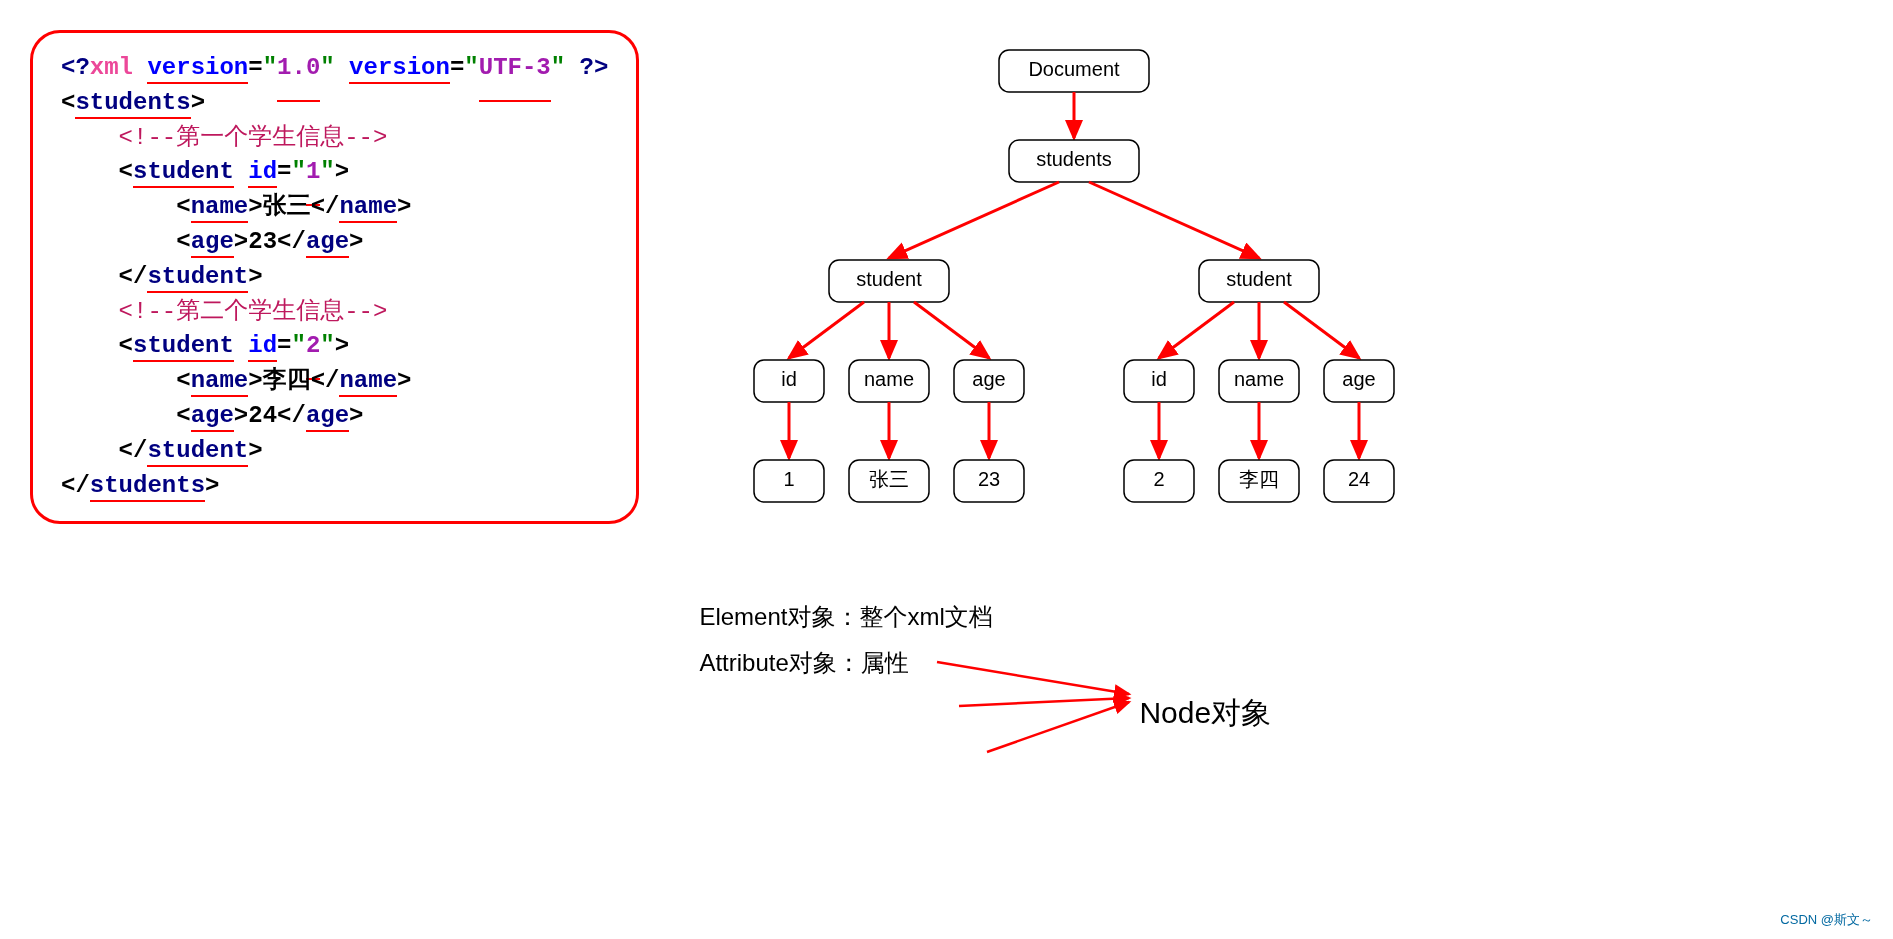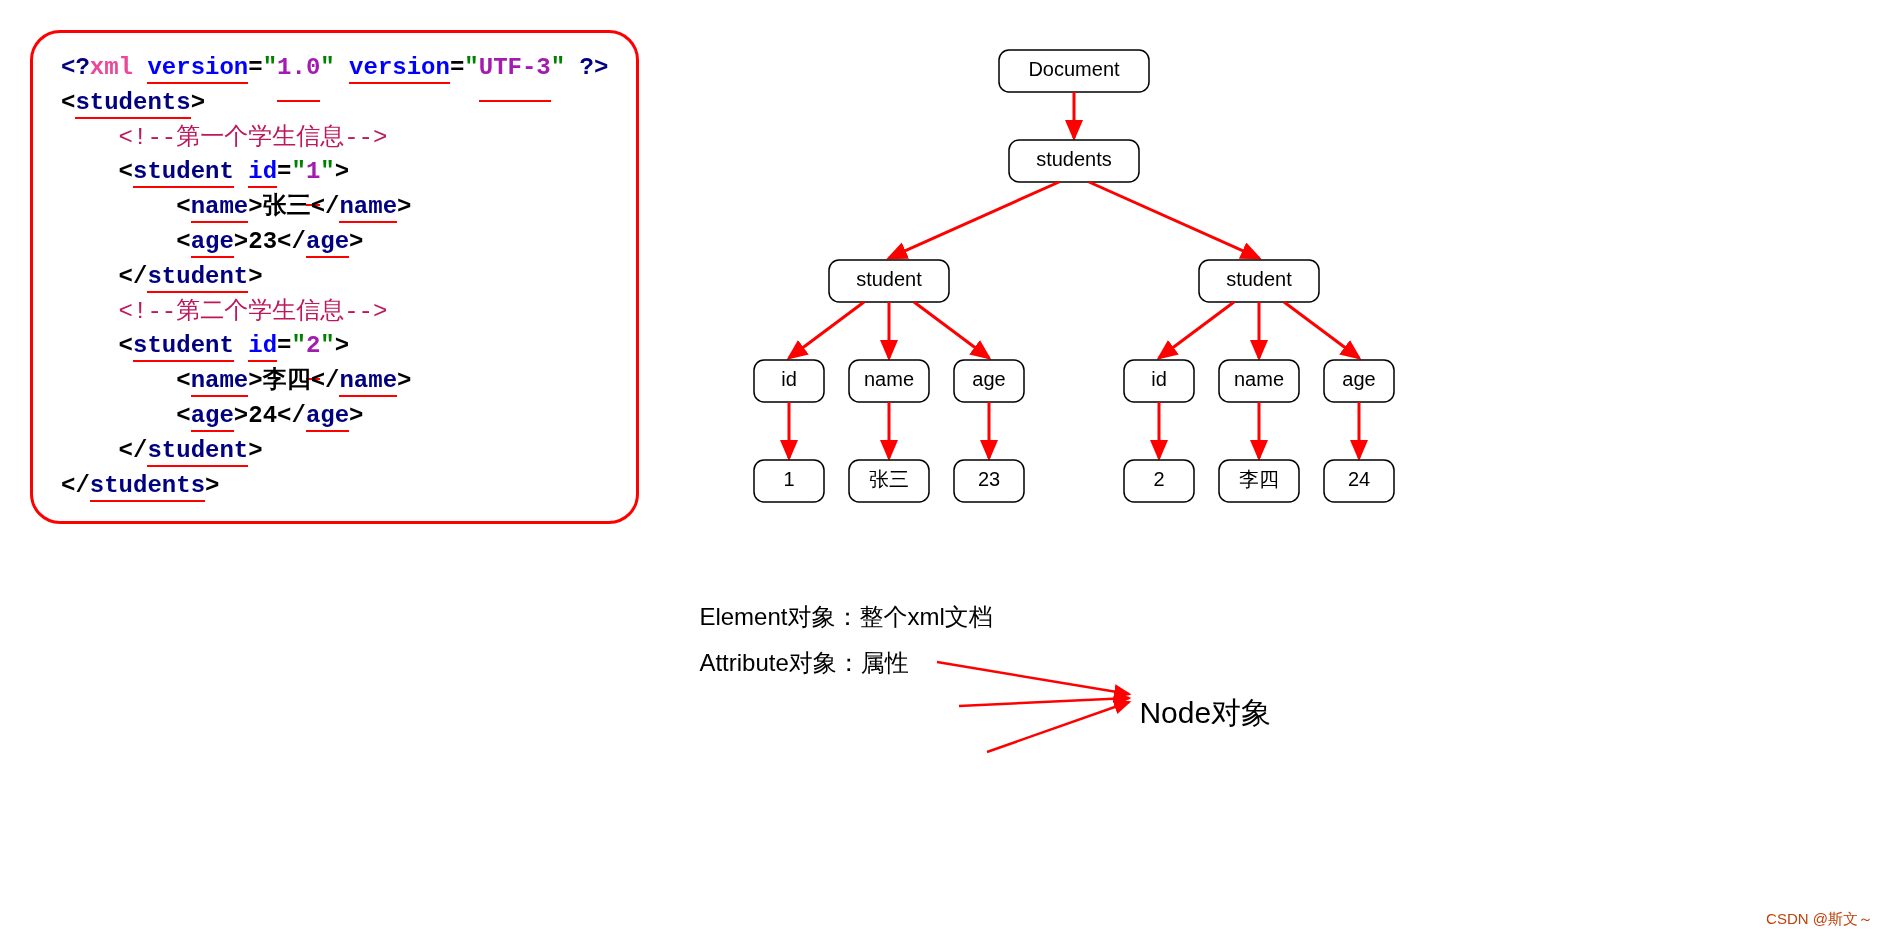--- a/index.html
+++ b/index.html
@@ -85,22 +85,22 @@
   .node-label {
     position: absolute;
     top: 90px;
     left: 440px;
     font-size: 30px;
   }
   .watermark {
     position: absolute;
     bottom: 10px;
     right: 20px;
-    font-size: 15px;
-    color: #c2410c;
+    font-size: 13px;
+    color: #0369a1;
   }
 </style>
 </head>
 <body>
 
 <div class="container">
 
   <div class="code-block"><span class="pi">&lt;?</span><span class="xmlkw">xml</span> <span class="attr">version</span><span class="punct">=</span><span class="qm">"</span><span class="val">1.0</span><span class="qm">"</span> <span class="attr">version</span><span class="punct">=</span><span class="qm">"</span><span class="val">UTF-3</span><span class="qm">"</span> <span class="pi">?&gt;</span>
 <span class="punct">&lt;</span><span class="tag">students</span><span class="punct">&gt;</span>
     <span class="comment">&lt;!--第一个学生信息--&gt;</span>

